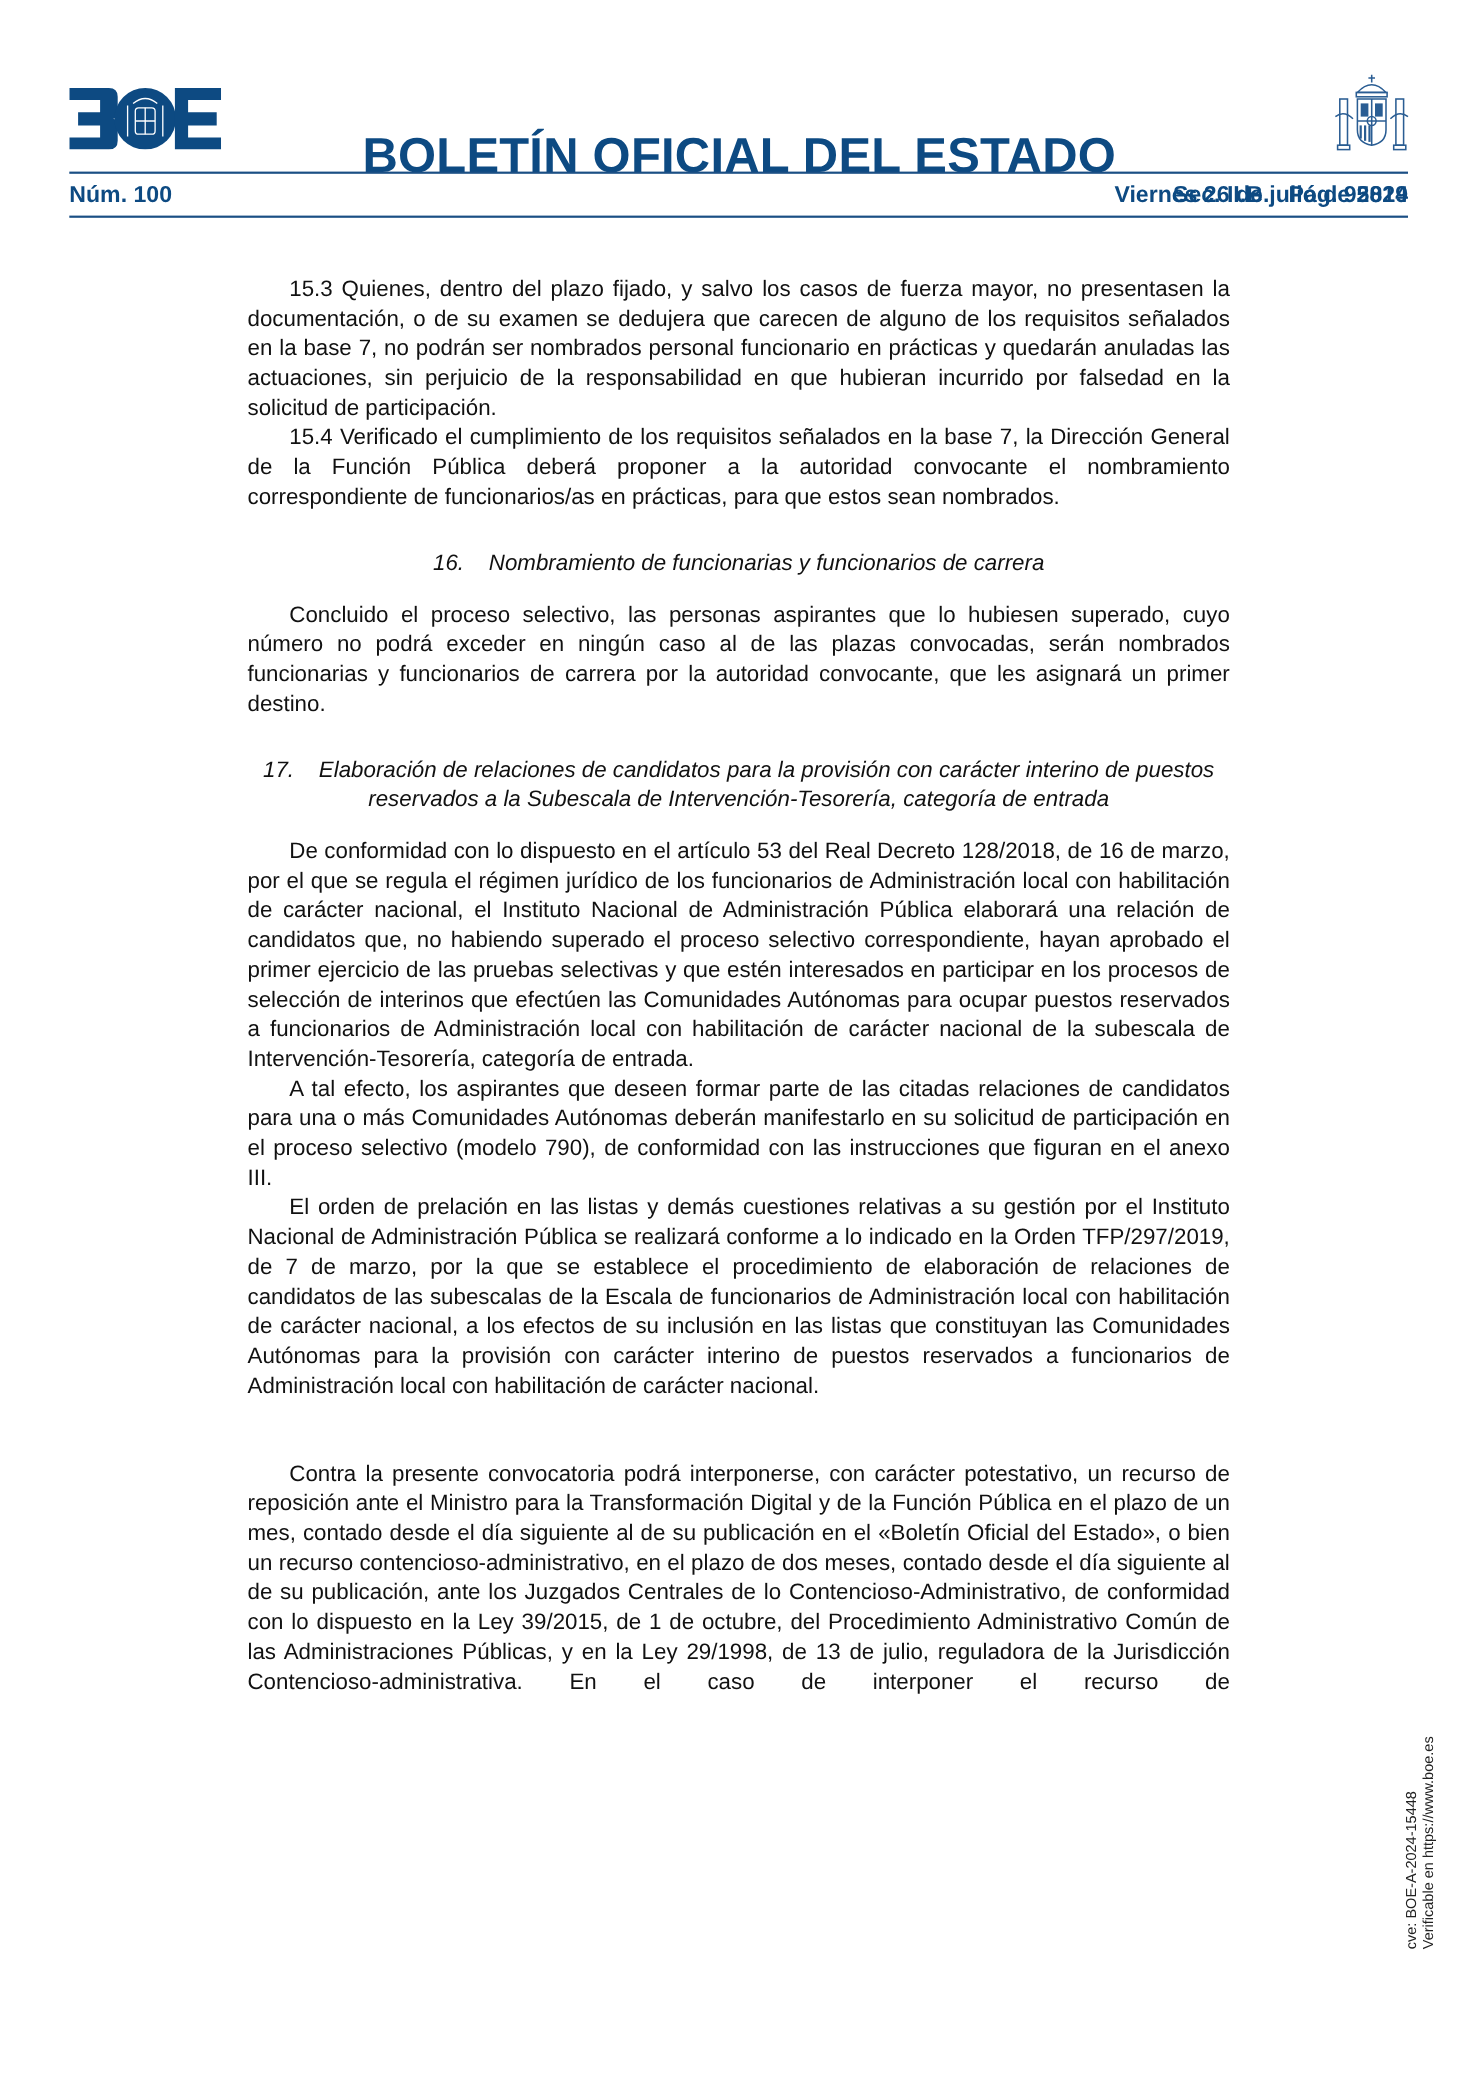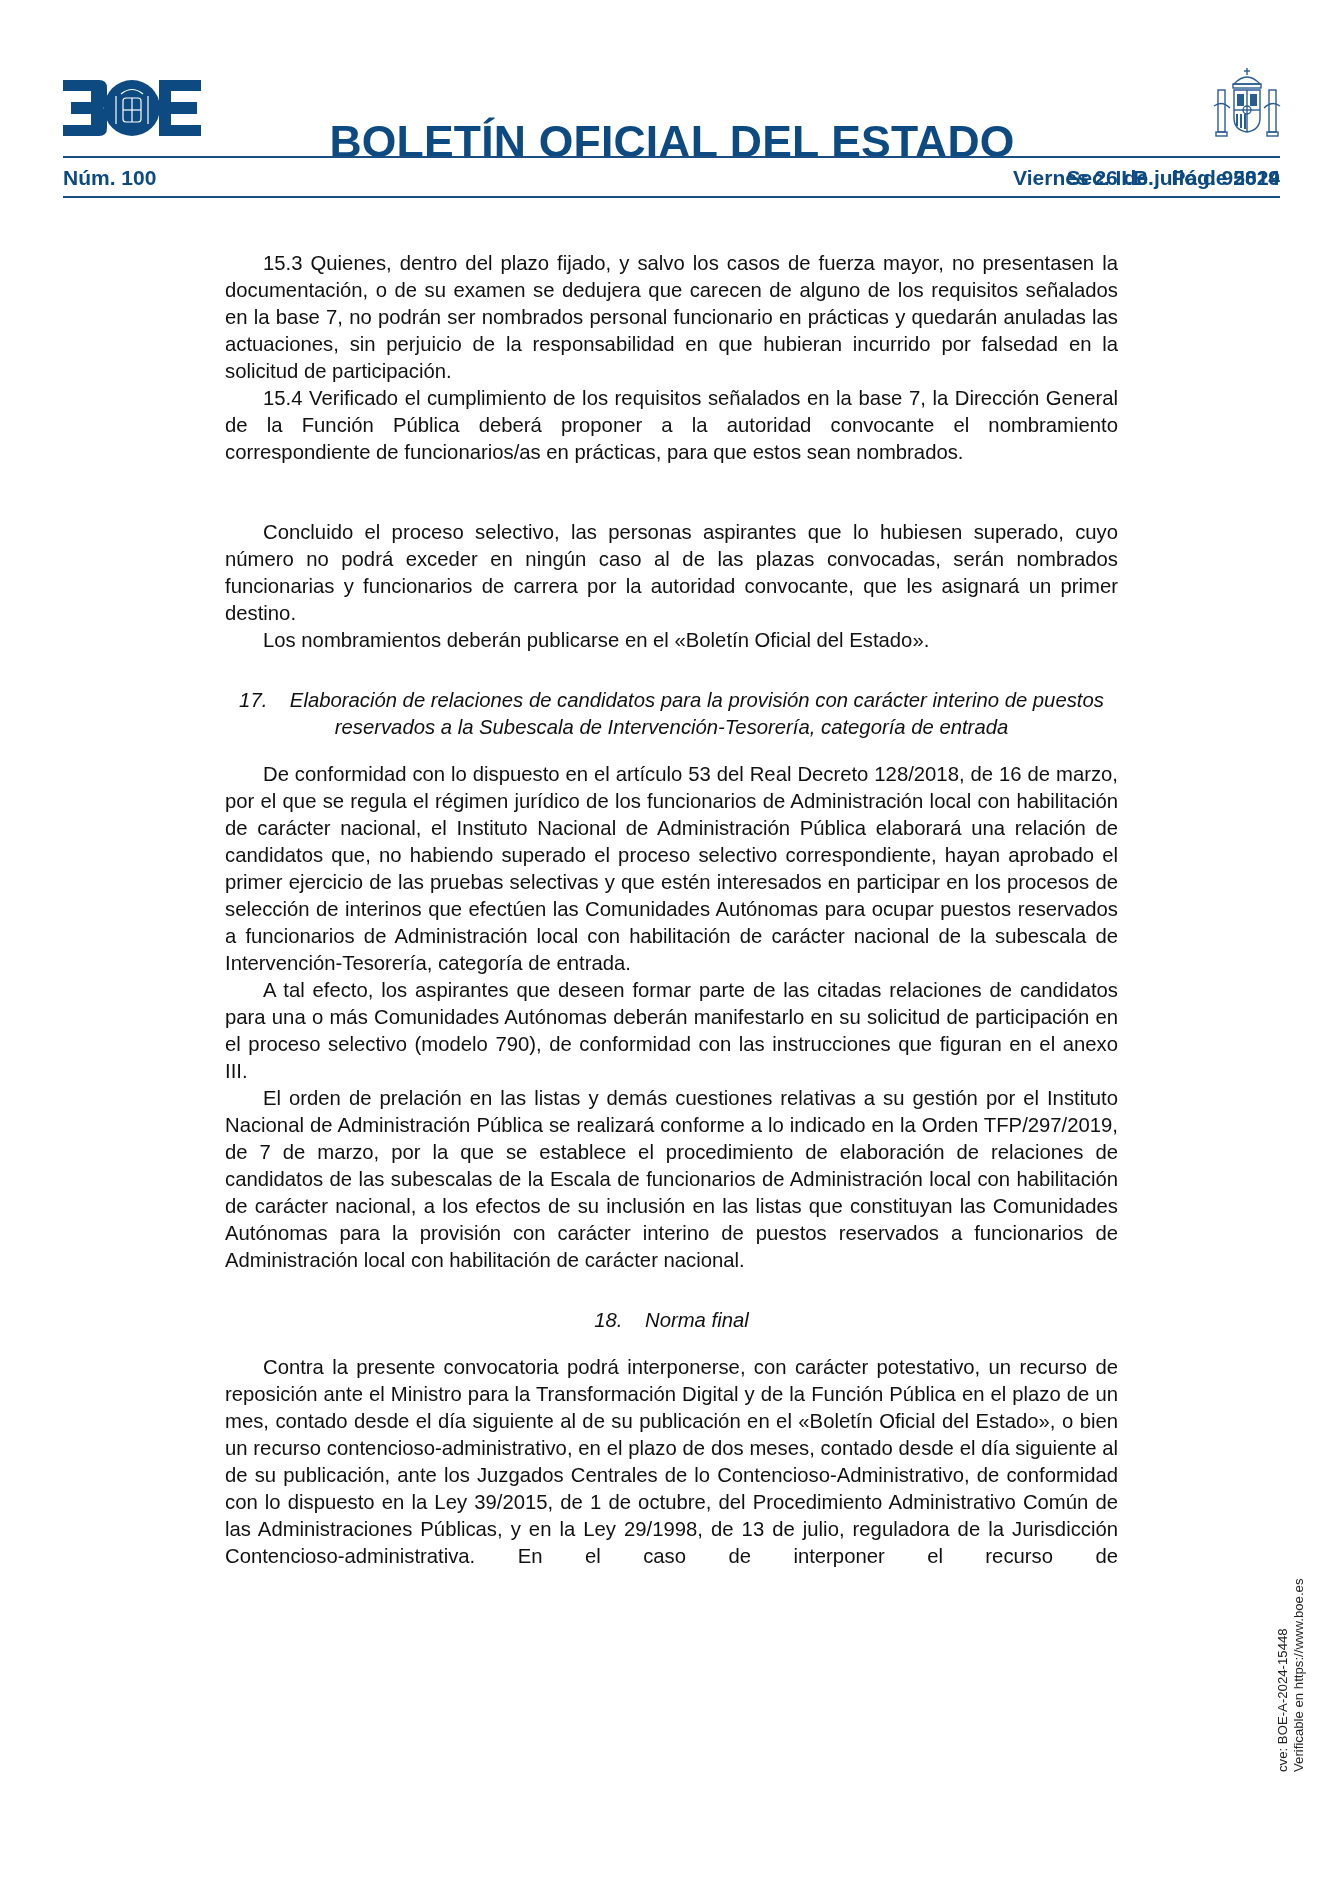--- a/index.html
+++ b/index.html
@@ -84,39 +84,38 @@
   <span class="date">Viernes 26 de julio de 2024</span>
   <span class="sec">Sec. II.B.   Pág. 95819</span>
 </div>
 <div class="abs rule" style="top:196px;"></div>
 
 <div class="abs content">
   <p style="white-space:pre-line;">15.3  Quienes, dentro del plazo fijado, y salvo los casos de fuerza mayor, no presentasen la documentación, o de su examen se dedujera que carecen de alguno de los requisitos señalados en la base 7, no podrán ser nombrados personal funcionario en prácticas y quedarán anuladas las actuaciones, sin perjuicio de la responsabilidad en que hubieran incurrido por falsedad en la solicitud de participación.</p>
   <p style="white-space:pre-line;">15.4  Verificado el cumplimiento de los requisitos señalados en la base 7, la Dirección General de la Función Pública deberá proponer a la autoridad convocante el nombramiento correspondiente de funcionarios/as en prácticas, para que estos sean nombrados.</p>
 
   <div class="gap-h-before"></div>
+  <h3>
+    <span class="n">16.</span><span class="n">    </span><span>Nombramiento de funcionarias y funcionarios de carrera</span>
+  </h3>
   <div class="gap-h-after"></div>
 
   <p>Concluido el proceso selectivo, las personas aspirantes que lo hubiesen superado, cuyo número no podrá exceder en ningún caso al de las plazas convocadas, serán nombrados funcionarias y funcionarios de carrera por la autoridad convocante, que les asignará un primer destino.</p>
-  <p>Los nombramientos deberán publicarse en el «Boletín Oficial del Estado».</p>
 
   <div class="gap-h-before"></div>
   <h3 style="padding:0 8px;">
     <span class="n">17.</span><span class="n">    </span><span>Elaboración de relaciones de candidatos para la provisión con carácter interino de puestos reservados a la Subescala de Intervención-Tesorería, categoría de entrada</span>
   </h3>
   <div class="gap-h-after"></div>
 
   <p>De conformidad con lo dispuesto en el artículo 53 del Real Decreto 128/2018, de 16 de marzo, por el que se regula el régimen jurídico de los funcionarios de Administración local con habilitación de carácter nacional, el Instituto Nacional de Administración Pública elaborará una relación de candidatos que, no habiendo superado el proceso selectivo correspondiente, hayan aprobado el primer ejercicio de las pruebas selectivas y que estén interesados en participar en los procesos de selección de interinos que efectúen las Comunidades Autónomas para ocupar puestos reservados a funcionarios de Administración local con habilitación de carácter nacional de la subescala de Intervención-Tesorería, categoría de entrada.</p>
   <p>A tal efecto, los aspirantes que deseen formar parte de las citadas relaciones de candidatos para una o más Comunidades Autónomas deberán manifestarlo en su solicitud de participación en el proceso selectivo (modelo 790), de conformidad con las instrucciones que figuran en el anexo III.</p>
   <p>El orden de prelación en las listas y demás cuestiones relativas a su gestión por el Instituto Nacional de Administración Pública se realizará conforme a lo indicado en la Orden TFP/297/2019, de 7 de marzo, por la que se establece el procedimiento de elaboración de relaciones de candidatos de las subescalas de la Escala de funcionarios de Administración local con habilitación de carácter nacional, a los efectos de su inclusión en las listas que constituyan las Comunidades Autónomas para la provisión con carácter interino de puestos reservados a funcionarios de Administración local con habilitación de carácter nacional.</p>
 
   <div class="gap-h-before"></div>
-  <h3>
-    <span class="n">18.</span><span class="n">    </span><span>Norma final</span>
-  </h3>
   <div class="gap-h-after"></div>
 
   <p style="text-align-last: justify;">Contra la presente convocatoria podrá interponerse, con carácter potestativo, un recurso de reposición ante el Ministro para la Transformación Digital y de la Función Pública en el plazo de un mes, contado desde el día siguiente al de su publicación en el «Boletín Oficial del Estado», o bien un recurso contencioso-administrativo, en el plazo de dos meses, contado desde el día siguiente al de su publicación, ante los Juzgados Centrales de lo Contencioso-Administrativo, de conformidad con lo dispuesto en la Ley 39/2015, de 1 de octubre, del Procedimiento Administrativo Común de las Administraciones Públicas, y en la Ley 29/1998, de 13 de julio, reguladora de la Jurisdicción Contencioso-administrativa. En el caso de interponer el recurso de</p>
 </div>
 
 <div class="abs side">
   <div>cve: BOE-A-2024-15448</div>
   <div>Verificable en https://www.boe.es</div>
 </div>
 

